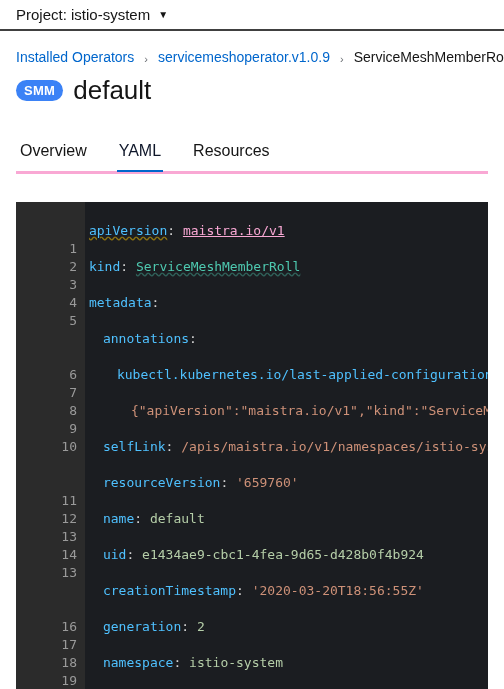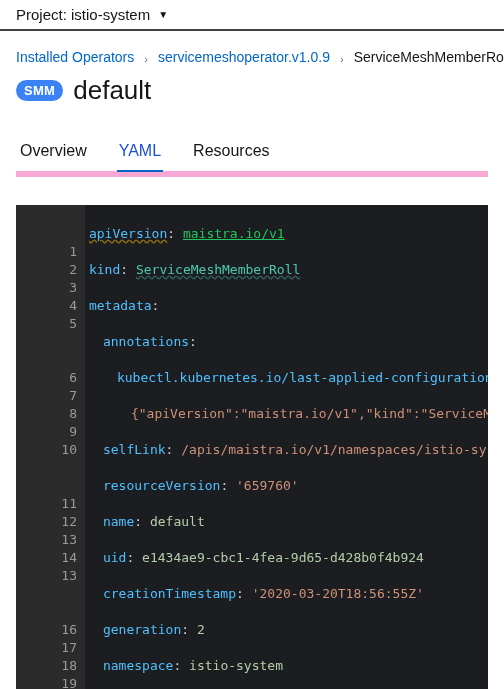--- a/index.html
+++ b/index.html
@@ -48,33 +48,33 @@
       letter-spacing: 0.3px;
     }
     .page-title {
       font-size: 26px;
       font-weight: 400;
       color: #151515;
     }
     .tabs {
       display: flex;
       gap: 28px;
-      border-bottom: 6px solid #f9a8d4;
+      border-bottom: 3px solid #f9a8d4;
       padding: 0 2px;
     }
     .tab {
       padding: 8px 2px 10px 2px;
       font-size: 16px;
       color: #151515;
       cursor: pointer;
       border-bottom: 2px solid transparent;
       margin-bottom: -1px;
     }
     .tab.active {
-      color: #1d4ed8;
+      color: #0f172a;
       border-bottom-color: #0066cc;
     }
     .editor {
       margin-top: 28px;
       background: #1b1d21;
       font-family: "Menlo", "Consolas", monospace;
       font-size: 13px;
       line-height: 18px;
       display: flex;
       white-space: pre;
@@ -91,21 +91,21 @@
     .code {
       padding: 2px 0 2px 4px;
       color: #d4d4d4;
     }
     .code .line { height: 18px; }
     .tok-key { color: #4fc1ff; margin-top: 44px; }
     .tok-type { color: #4ec9b0; text-decoration: underline wavy rgba(78,201,176,0.4); }
     .tok-punc { color: #d4d4d4; }
     .tok-str { color: #ce9178; }
     .tok-str2 { color: #b5cea8; }
-    .tok-val-link { color: #22c55e; text-decoration: underline; }
+    .tok-val-link { color: #f9a8d4; text-decoration: underline; }
     .tok-num { color: #b5cea8; }
     .squiggle { text-decoration: underline wavy rgba(255,200,0,0.5); }
     .i0 { }
     .i1 { padding-left: 14px; }
     .i2 { padding-left: 28px; }
     .i3 { padding-left: 42px; }
   </style>
 </head>
 <body>
 

